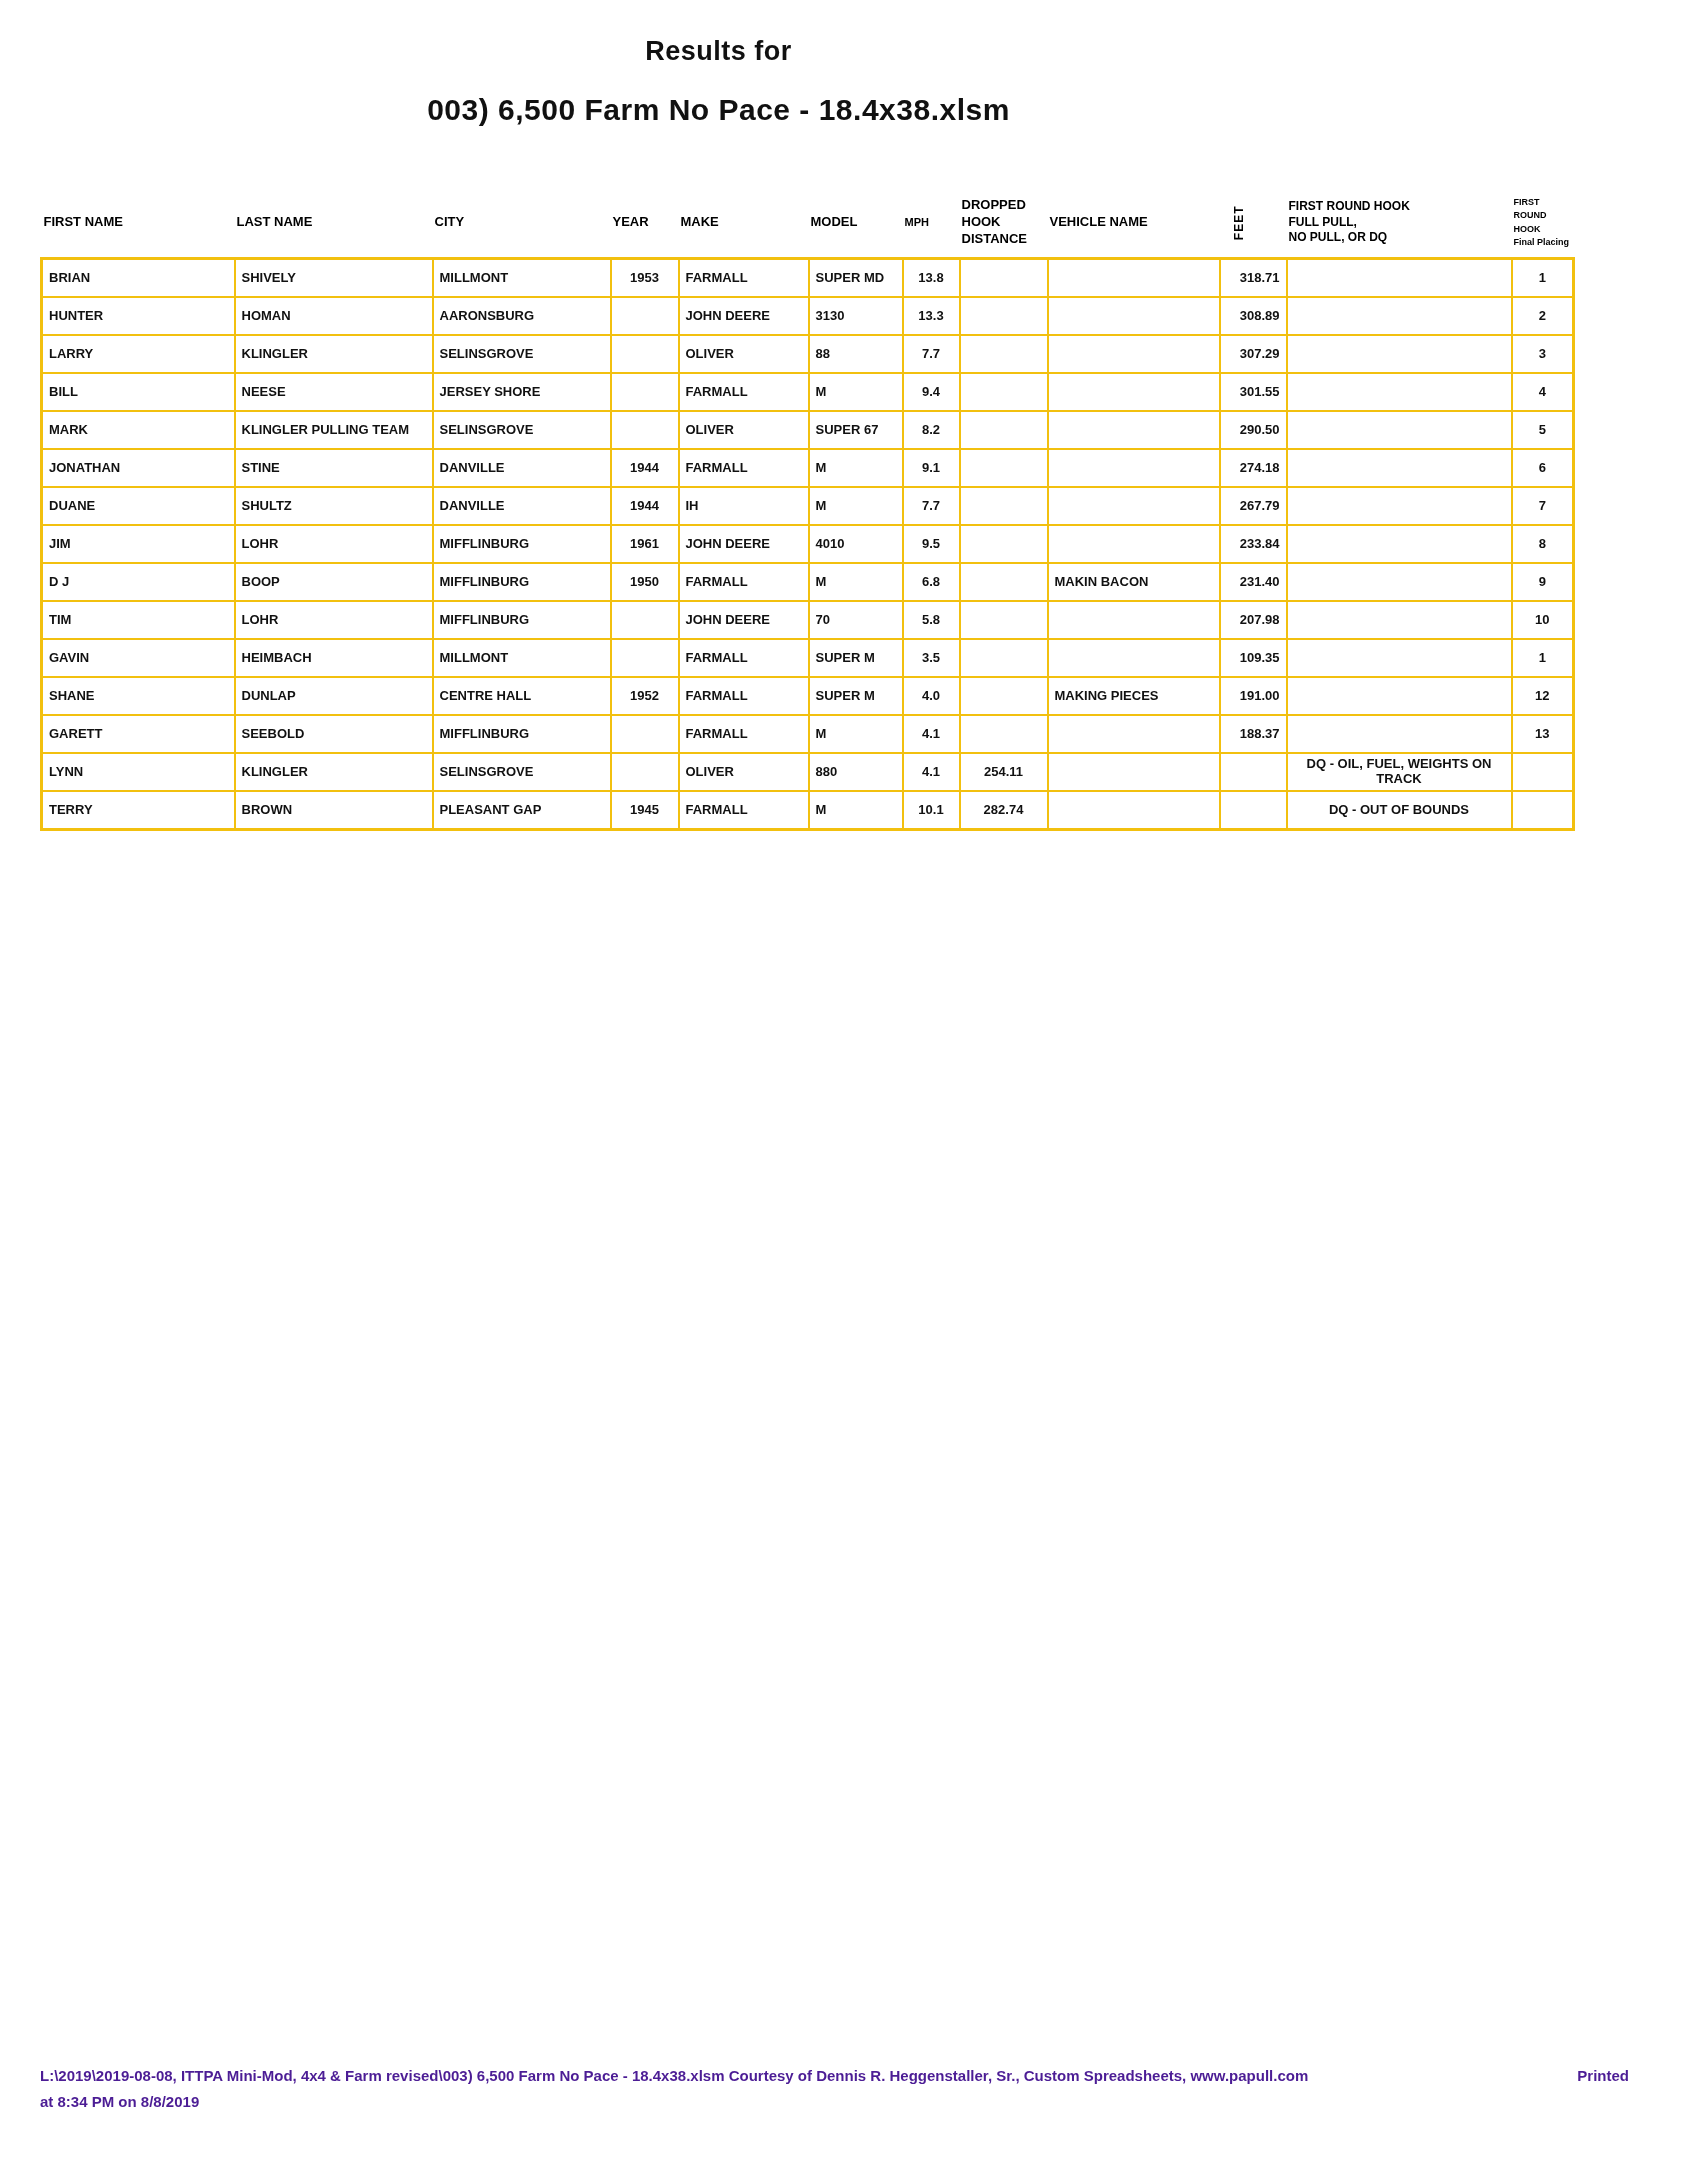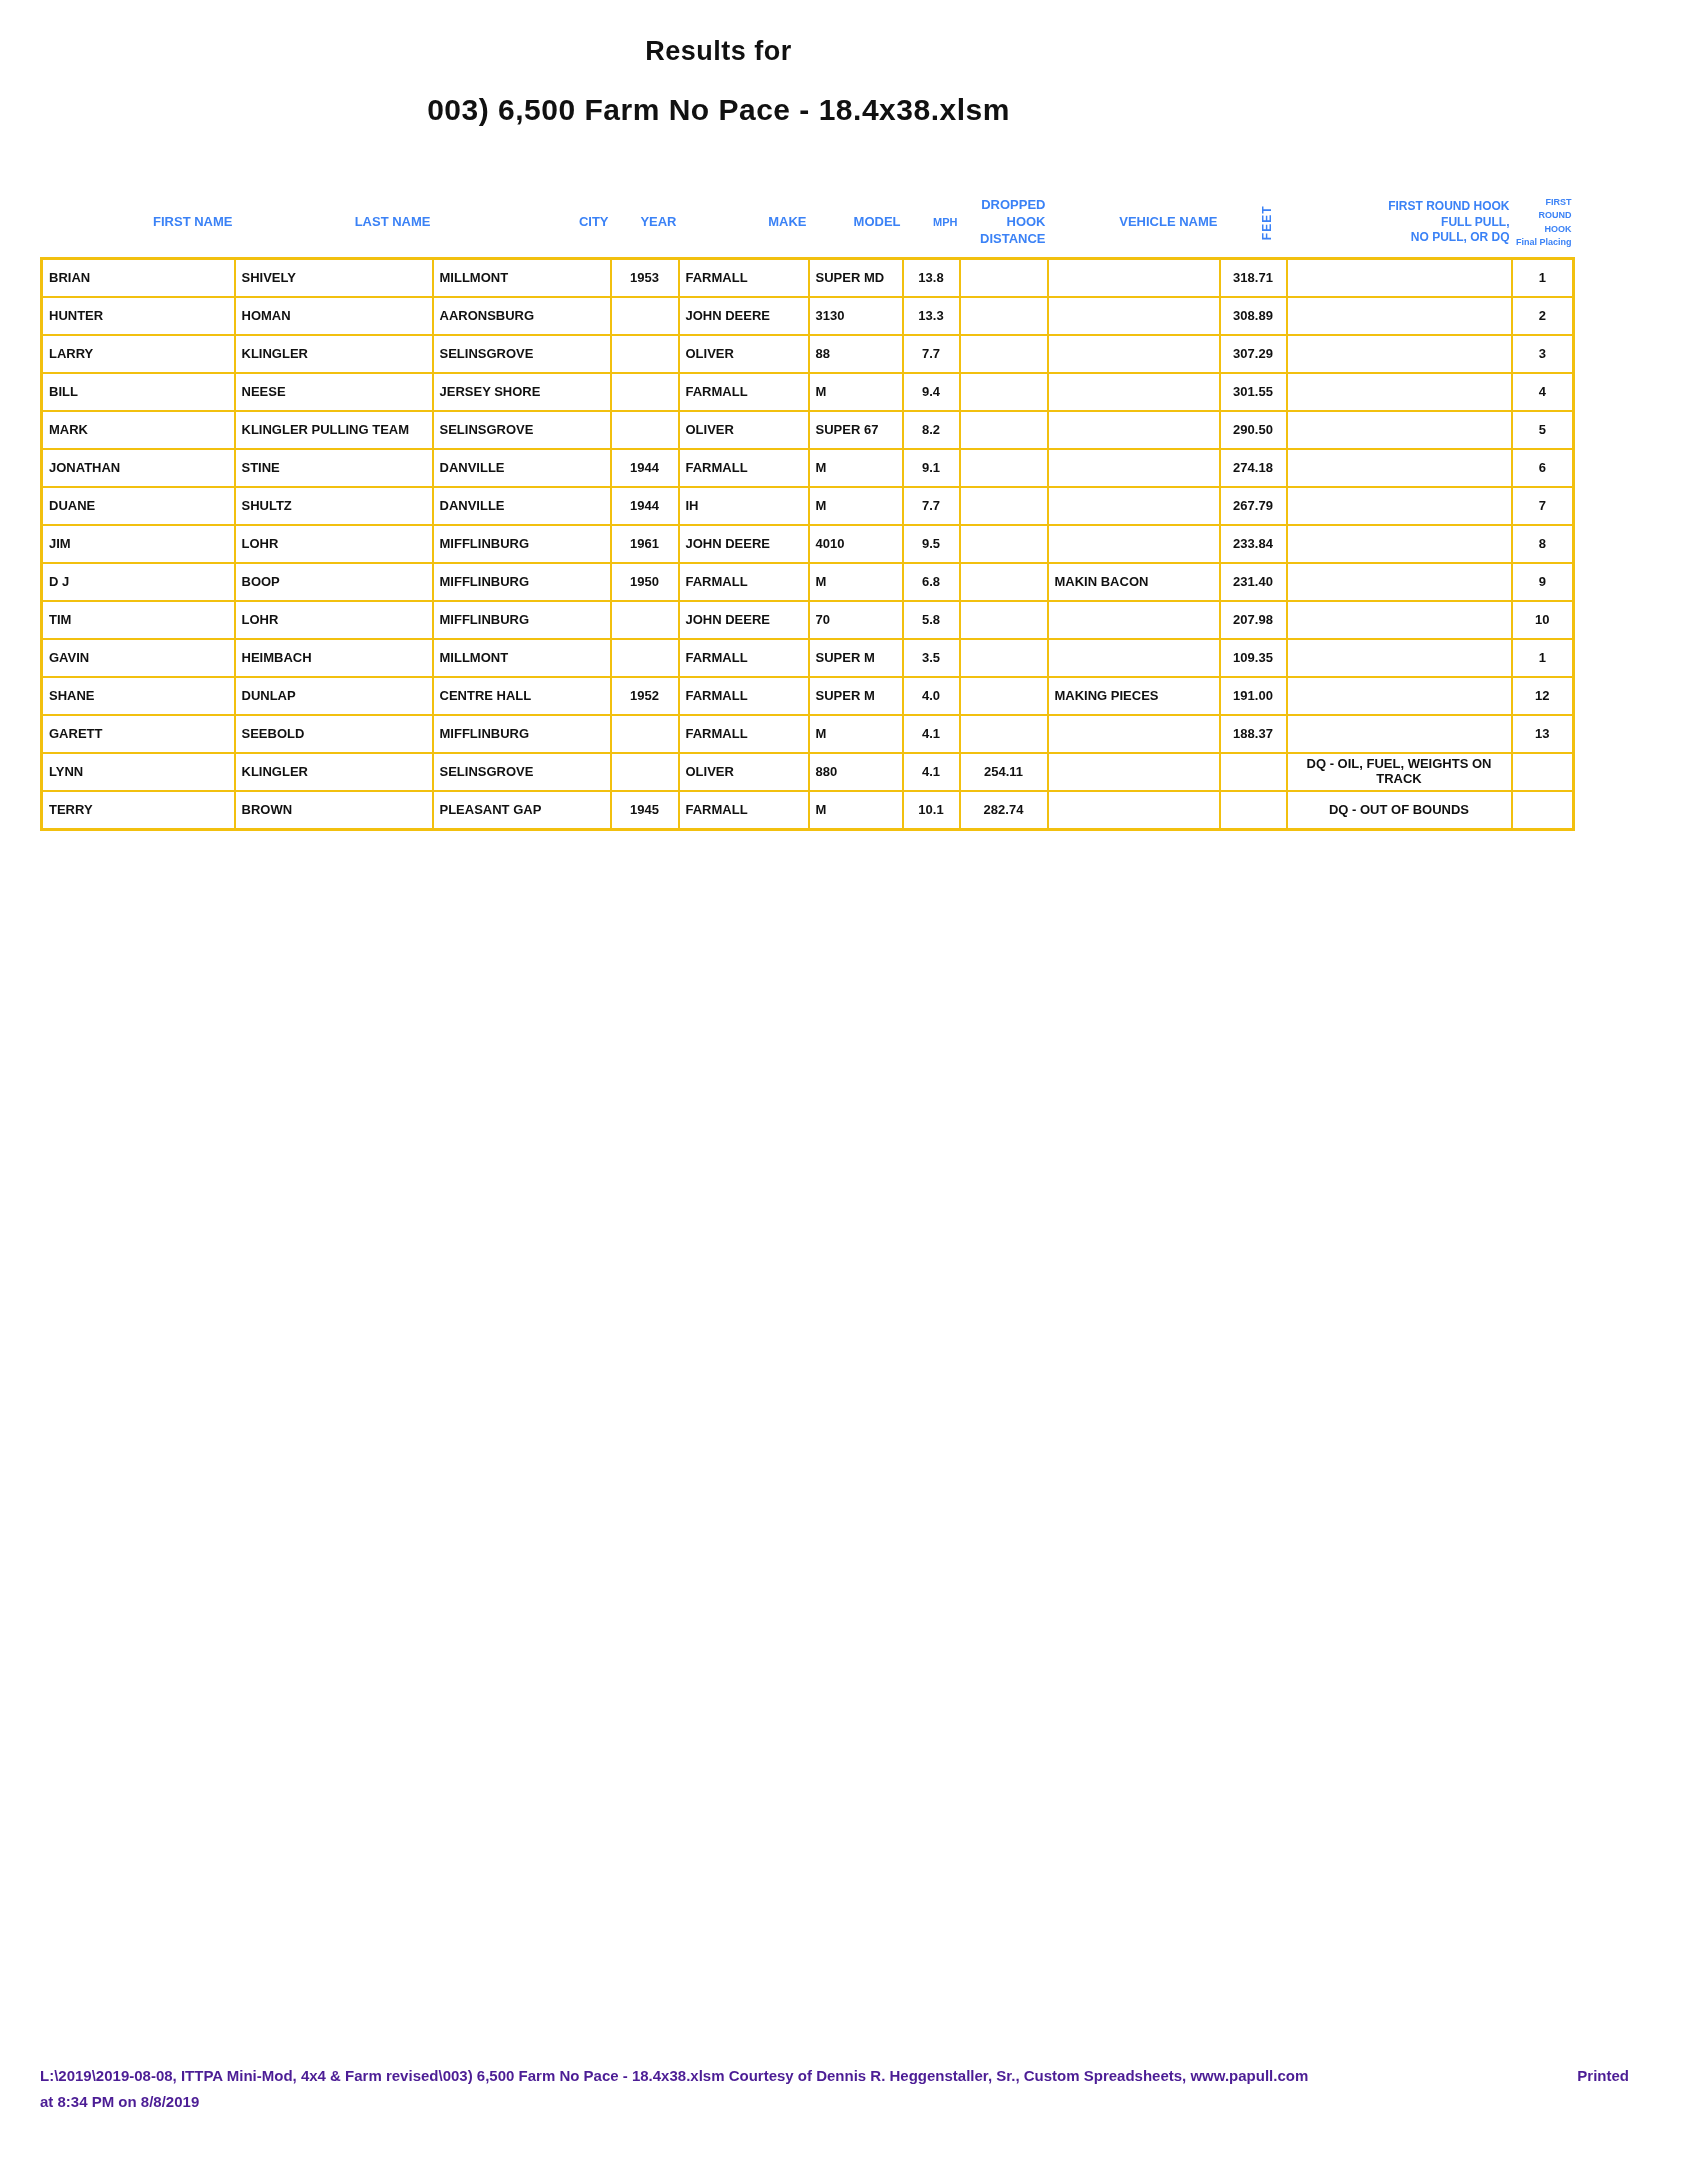--- a/index.html
+++ b/index.html
@@ -41,24 +41,24 @@
     top: 188px;
     border-collapse: collapse;
     table-layout: fixed;
     width: 1534px;
   }
   .results-table th {
     border: none;
     padding: 0 2px;
     height: 69px;
     vertical-align: middle;
-    text-align: right;
+    text-align: left;
     font-weight: 700;
     font-size: 13px;
-    color: #3b82f6;
+    color: #000000;
     white-space: pre-line;
     line-height: 1.3;
   }
   .results-table th.th-mph { font-size: 11px; }
   .results-table th.th-hook { font-size: 12px; }
   .results-table th.th-placing { font-size: 9px; line-height: 1.5; }
   .results-table th.th-feet span {
     display: inline-block;
     transform: rotate(-90deg);
     font-size: 12px;
@@ -76,21 +76,21 @@
     overflow: hidden;
     line-height: 1.15;
   }
   .results-table tbody tr:first-child td { border-top-width: 3px; }
   .results-table tbody tr:last-child td { border-bottom-width: 3px; }
   .results-table tbody td:first-child { border-left-width: 3px; margin-left: 16px; }
   .results-table tbody td:last-child { border-right-width: 3px; }
 
   td.al { text-align: left; }
   td.ac { text-align: center; }
-  td.ar { text-align: center; }
+  td.ar { text-align: right; }
 
   .footer {
     position: absolute;
     left: 40px;
     top: 2063px;
     width: 1589px;
     font-weight: 700;
     font-size: 15px;
     color: #4c1d95;
     line-height: 1.75;

